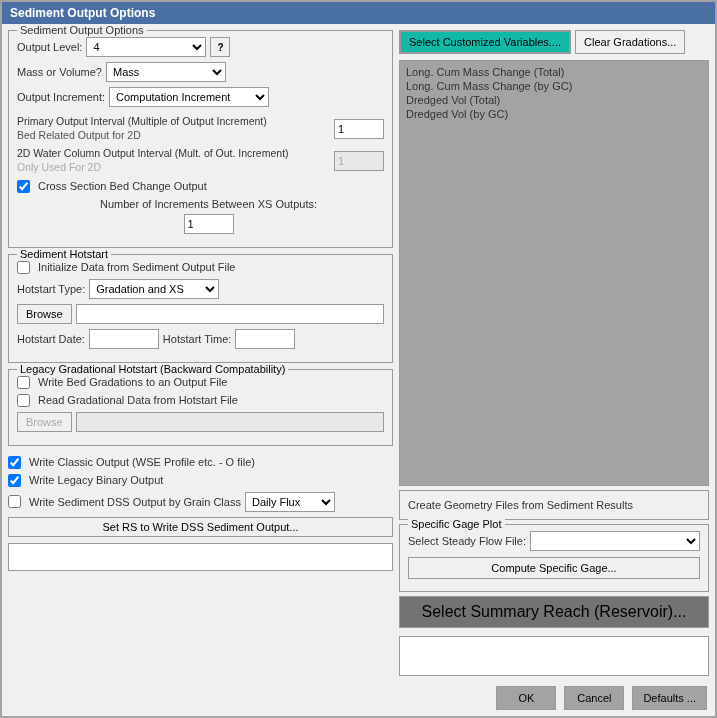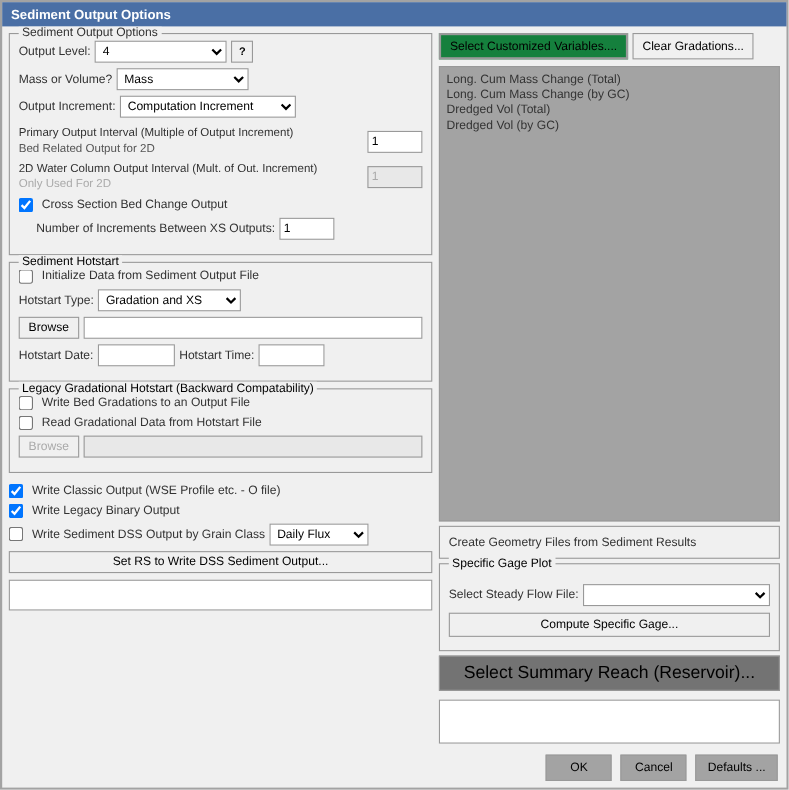--- a/index.html
+++ b/index.html
@@ -103,21 +103,21 @@
       justify-content: center;
       font-weight: bold;
     }
     .output-level-select { width: 120px; }
     .mass-select { width: 120px; }
     .increment-select { width: 160px; }
     .small-input { width: 50px; }
     .med-input { width: 90px; }
     .grayed { color: #aaa; }
     .grayed input { background: #e8e8e8; color: #999; }
-    .indented { padding-left: 16px; }
+    .indented { padding-left: 16px; flex-direction: column; }
 
     .hotstart-group {
       border: 1px solid #999;
       padding: 6px 8px 8px 8px;
       position: relative;
       margin-bottom: 6px;
     }
     .hotstart-group-title {
       position: absolute;
       top: -7px;
@@ -167,21 +167,21 @@
       flex: 1;
       gap: 4px;
     }
     .right-top-btns {
       display: flex;
       gap: 4px;
       margin-bottom: 2px;
     }
     .select-vars-btn {
       border: 2px solid #999;
-      background: #15803d;
+      background: #14b8a6;
       font-size: 11px;
       cursor: pointer;
       padding: 2px 8px;
       height: 24px;
     }
     .clear-vars-btn {
       border: 1px solid #999;
       background: #f0f0f0;
       font-size: 11px;
       cursor: pointer;
@@ -220,21 +220,20 @@
       left: 8px;
       background: #f0f0f0;
       padding: 0 3px;
       font-size: 11px;
     }
     .gage-row {
       display: flex;
       align-items: center;
       gap: 4px;
       margin-bottom: 6px;
-      margin-top: 12px;
     }
     .compute-btn {
       border: 1px solid #999;
       background: #f0f0f0;
       width: 100%;
       height: 22px;
       font-size: 11px;
       cursor: pointer;
       margin-bottom: 4px;
     }

